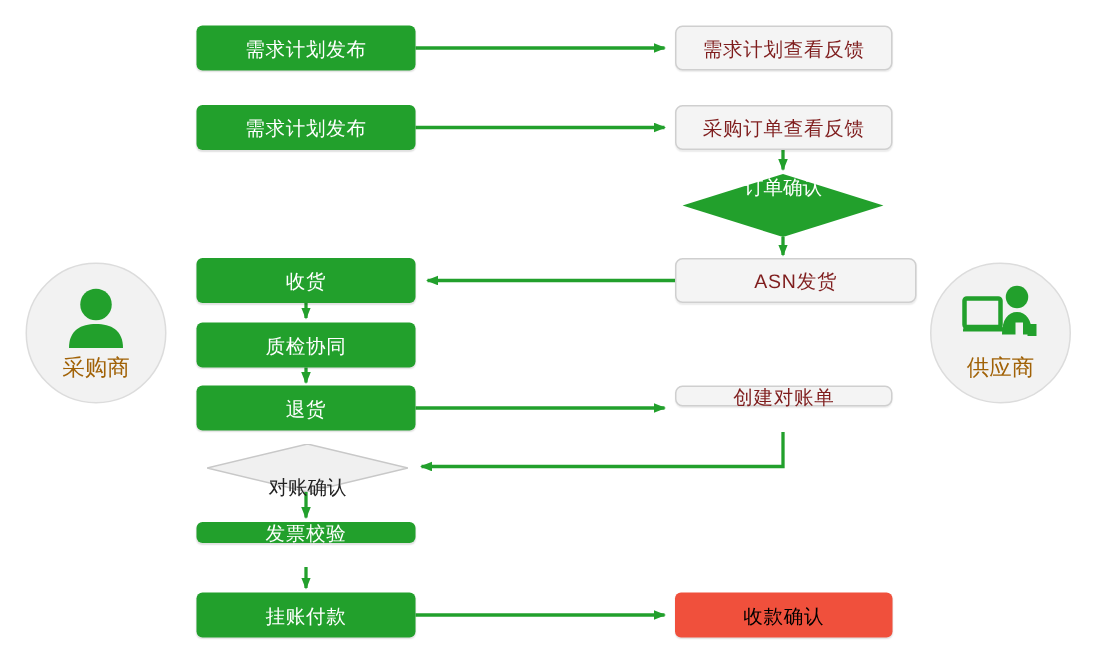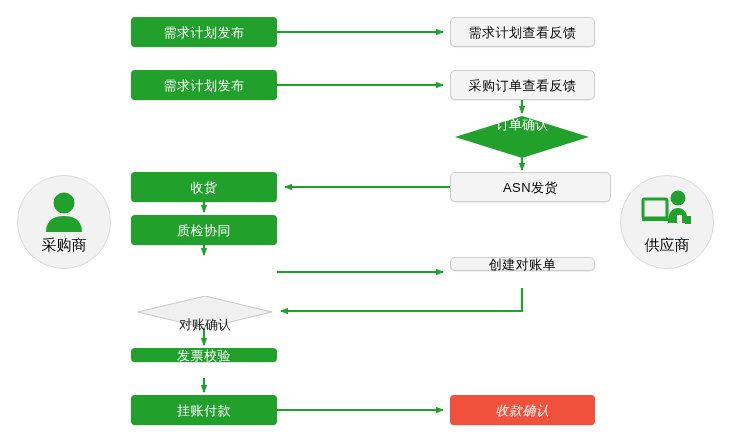--- a/index.html
+++ b/index.html
@@ -37,32 +37,31 @@
     white-space: nowrap;
   }
   .node-green {
     background: #22a02c;
     color: #ffffff;
     border-radius: 4px;
     box-shadow: 0 1px 1px rgba(0,0,0,0.12);
   }
   .node-gray {
     background: #f4f4f4;
-    color: #000000;
+    color: #7f1d1d;
     border: 1px solid #cfcfcf;
     border-radius: 5px;
     box-shadow: 0 1px 1px rgba(0,0,0,0.08);
     align-items: center;
   }
   .node-red {
     background: #f0503c;
-    color: #ffffff;
+    color: #000000;
     border-radius: 4px;
     box-shadow: 0 1px 1px rgba(0,0,0,0.12);
-    font-style: italic;
   }
   .diamond {
     position: absolute;
     display: flex;
     align-items: flex-start;
     justify-content: center;
     font-size: 13px;
     white-space: nowrap;
   }
   .diamond .dshape {
@@ -87,21 +86,21 @@
     align-items: center;
     justify-content: flex-start;
     box-sizing: border-box;
   }
   .actor .glyph {
     margin-top: 14px;
     line-height: 0;
   }
   .actor .actor-label {
     font-size: 15px;
-    color: #000000;
+    color: #a16207;
     margin-top: 2px;
   }
 </style>
 </head>
 <body>
 
 <div id="canvas">
 
   <svg class="wires" viewBox="0 0 731 436" xmlns="http://www.w3.org/2000/svg">
     <defs>
@@ -184,20 +183,23 @@
   <div class="node node-gray" style="left:450px; top:172px; width:161px; height:30px;">
     <span>ASN发货</span>
   </div>
 
   <div class="node node-green" style="left:131px; top:172px; width:146px; height:30px;">
     <span>收货</span>
   </div>
   <div class="node node-green" style="left:131px; top:215px; width:146px; height:30px;">
     <span>质检协同</span>
   </div>
+  <div class="node node-green" style="left:131px; top:257px; width:146px; height:30px;">
+    <span>退货</span>
+  </div>
 
   <div class="node node-gray" style="left:450px; top:257px; width:145px; height:14px;">
     <span>创建对账单</span>
   </div>
 
   <div class="diamond diamond-white" style="left:138px; top:296px; width:134px; height:32px;">
     <svg class="dshape" viewBox="0 0 134 32" preserveAspectRatio="none" xmlns="http://www.w3.org/2000/svg">
       <polygon points="67,0 134,16 67,32 0,16" fill="#f0f0f0" stroke="#c8c8c8" stroke-width="1"></polygon>
     </svg>
     <span class="dlabel">对账确认</span>

